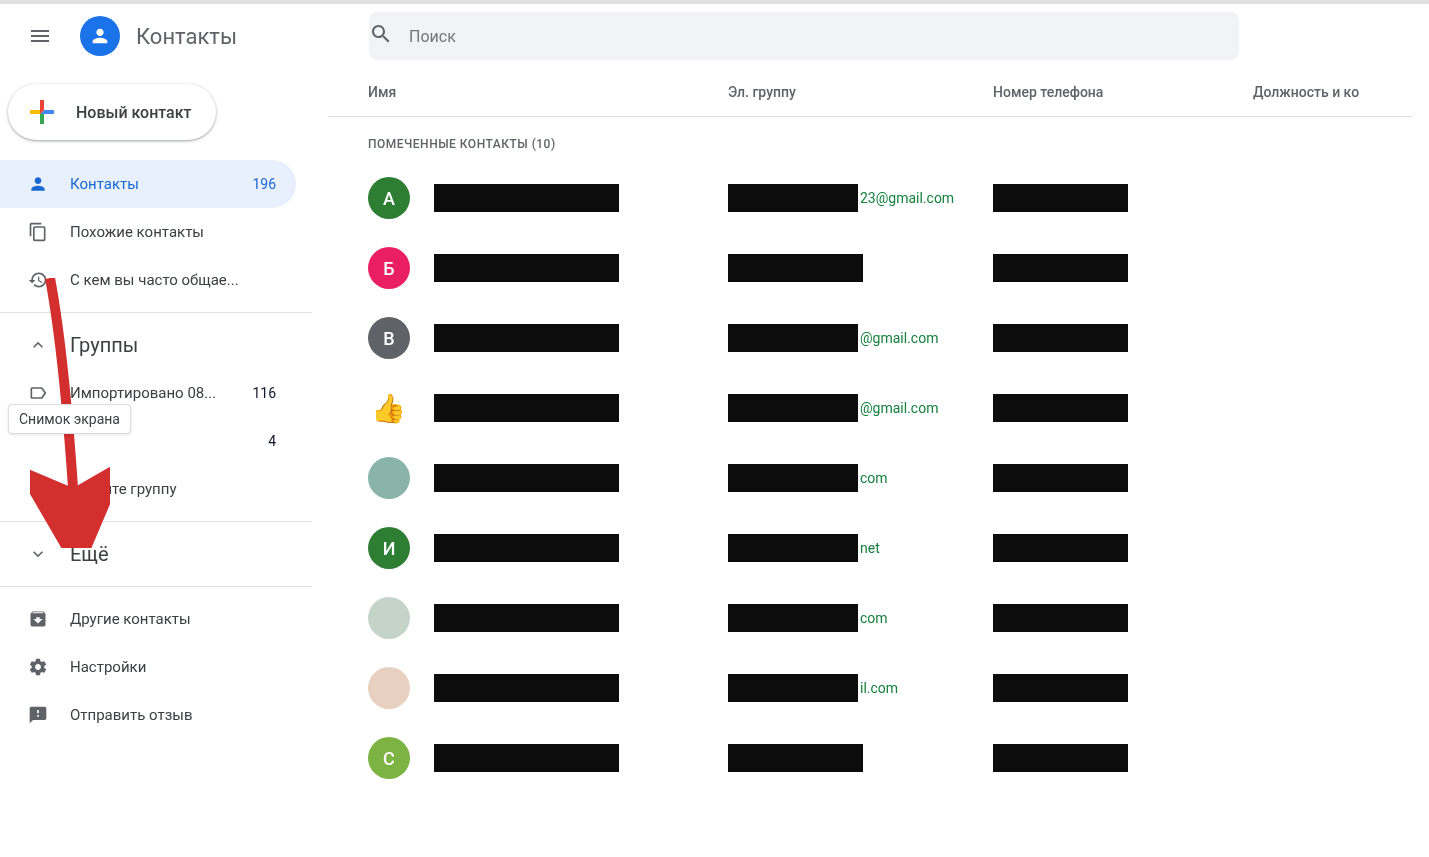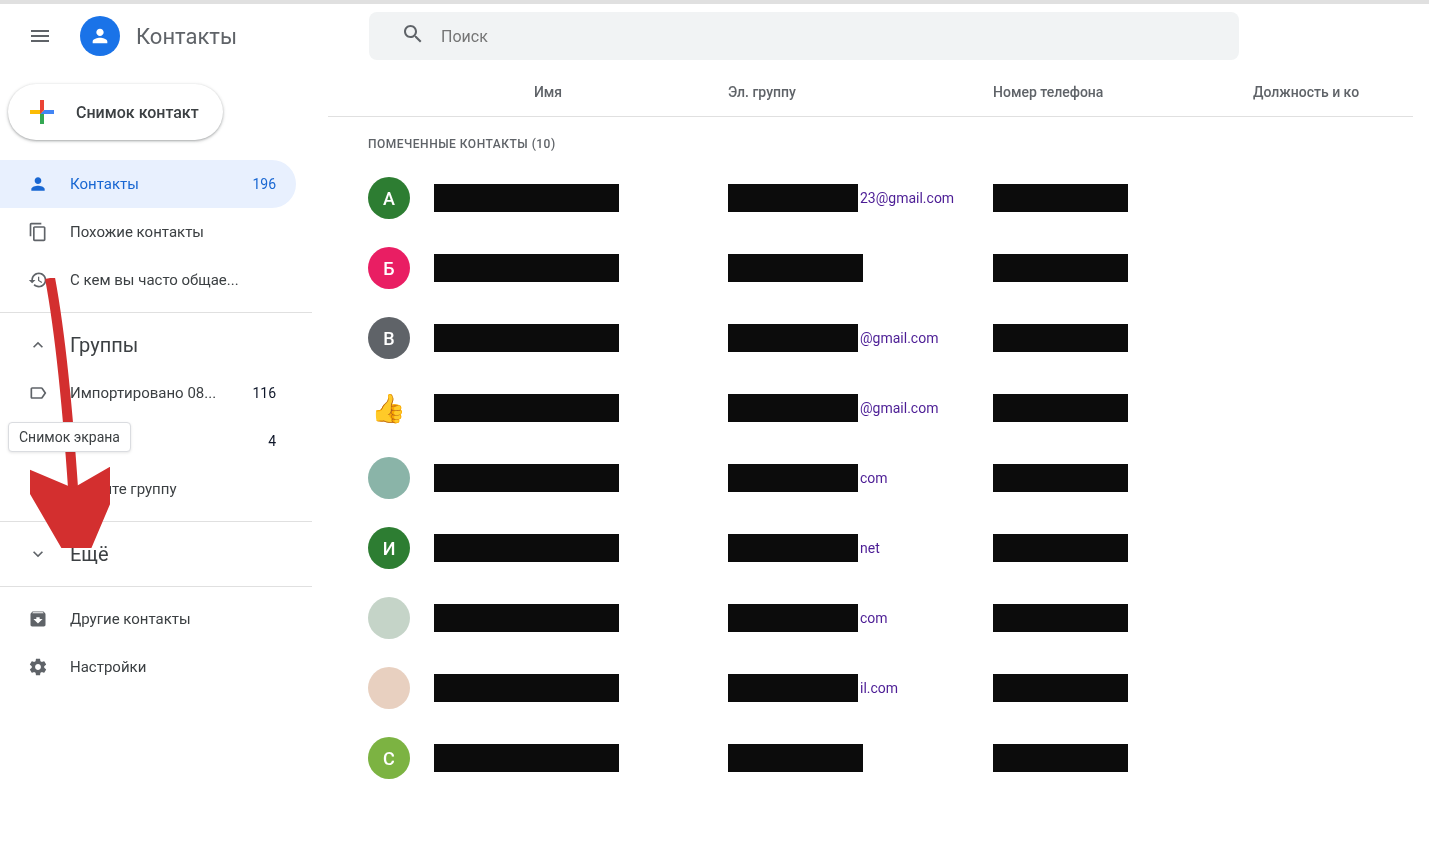--- a/index.html
+++ b/index.html
@@ -48,21 +48,21 @@
       font-weight: 400;
     }
     .search-container {
       margin-left: 116px;
       flex: 0 0 870px;
       height: 48px;
       background: #f1f3f4;
       border-radius: 8px;
       display: flex;
       align-items: center;
-      padding: 0 32px;
+      padding: 0 0;
     }
     .search-icon {
       color: #5f6368;
       margin-right: 16px;
     }
     .search-input {
       border: none;
       background: transparent;
       font-size: 16px;
       color: #5f6368;
@@ -151,21 +151,21 @@
       height: 48px;
       padding: 0 20px 0 28px;
       cursor: pointer;
       gap: 22px;
       font-size: 20px;
       color: #3c4043;
     }
     .tooltip-box {
       position: absolute;
       left: 8px;
-      top: 354px;
+      top: 336px;
       background: #fff;
       border: 1px solid #dadce0;
       border-radius: 4px;
       padding: 6px 10px;
       font-size: 14px;
       color: #3c4043;
       z-index: 10;
       box-shadow: 0 1px 3px rgba(0,0,0,0.1);
     }
     .arrow-annotation {
@@ -181,21 +181,20 @@
       overflow-y: auto;
     }
     .table-header {
       display: flex;
       padding: 16px 0 16px 40px;
       border-bottom: 1px solid #e0e0e0;
       margin-right: 16px;
     }
     .col-name {
       flex: 0 0 360px;
-      text-align: center;
     }
     .col-email {
       flex: 0 0 265px;
     }
     .col-phone {
       flex: 0 0 260px;
     }
     .col-position {
       flex: 1;
       white-space: nowrap;
@@ -251,21 +250,21 @@
       align-items: center;
       gap: 2px;
     }
     .contact-phone-col {
       flex: 0 0 260px;
       display: flex;
       align-items: center;
     }
     .email-suffix {
       font-size: 14px;
-      color: #4c1d95;
+      color: #15803d;
     }
     .thumbs-up {
       font-size: 28px;
     }
   </style>
 </head>
 <body>
 
 <div class="top-separator"></div>
 
@@ -293,21 +292,21 @@
 
 <div class="main-layout">
   <div class="sidebar">
     <div class="new-contact-btn">
       <svg class="plus-icon" viewBox="0 0 36 36">
         <path fill="#34A853" d="M16 16v14h4V20z"></path>
         <path fill="#4285F4" d="M30 16H20l-4 4h14z"></path>
         <path fill="#FBBC05" d="M6 16v4h10l4-4z"></path>
         <path fill="#EA4335" d="M20 16V6h-4v14z"></path>
       </svg>
-      <span>Снимок контакт</span>
+      <span>Новый контакт</span>
     </div>
 
     <div class="nav-section">
       <div class="nav-item active">
         <svg class="nav-icon" viewBox="0 0 24 24">
             <path d="M12 12c2.21 0 4-1.79 4-4s-1.79-4-4-4-4 1.79-4 4 1.79 4 4 4zm0 2c-2.67 0-8 1.34-8 4v2h16v-2c0-2.66-5.33-4-8-4z"></path>
           </svg>
         <span class="nav-label">Контакты</span>
         <span class="nav-count">196</span>
       </div>
@@ -367,20 +366,26 @@
           <path d="M20.54 5.23l-1.39-1.68C18.88 3.21 18.47 3 18 3H6c-.47 0-.88.21-1.16.55L3.46 5.23C3.17 5.57 3 6.02 3 6.5V19c0 1.1.9 2 2 2h14c1.1 0 2-.9 2-2V6.5c0-.48-.17-.93-.46-1.27zM12 17.5L6.5 12H10v-2h4v2h3.5L12 17.5zM5.12 5l.81-1h12l.94 1H5.12z"></path>
         </svg>
       <span class="nav-label">Другие контакты</span>
     </div>
     <div class="nav-item">
       <svg class="nav-icon" viewBox="0 0 24 24">
           <path d="M19.43 12.98c.04-.32.07-.64.07-.98s-.03-.66-.07-.98l2.11-1.65c.19-.15.24-.42.12-.64l-2-3.46c-.12-.22-.39-.3-.61-.22l-2.49 1c-.52-.4-1.08-.73-1.69-.98l-.38-2.65C14.46 2.18 14.25 2 14 2h-4c-.25 0-.46.18-.49.42l-.38 2.65c-.61.25-1.17.59-1.69.98l-2.49-1c-.23-.09-.49 0-.61.22l-2 3.46c-.13.22-.07.49.12.64l2.11 1.65c-.04.32-.07.65-.07.98s.03.66.07.98l-2.11 1.65c-.19.15-.24.42-.12.64l2 3.46c.12.22.39.3.61.22l2.49-1c.52.4 1.08.73 1.69.98l.38 2.65c.03.24.24.42.49.42h4c.25 0 .46-.18.49-.42l.38-2.65c.61-.25 1.17-.59 1.69-.98l2.49 1c.23.09.49 0 .61-.22l2-3.46c.12-.22.07-.49-.12-.64l-2.11-1.65zM12 15.5c-1.93 0-3.5-1.57-3.5-3.5s1.57-3.5 3.5-3.5 3.5 1.57 3.5 3.5-1.57 3.5-3.5 3.5z"></path>
         </svg>
       <span class="nav-label">Настройки</span>
     </div>
+    <div class="nav-item">
+      <svg class="nav-icon" viewBox="0 0 24 24">
+          <path d="M20 2H4c-1.1 0-1.99.9-1.99 2L2 22l4-4h14c1.1 0 2-.9 2-2V4c0-1.1-.9-2-2-2zm-7 12h-2v-2h2v2zm0-4h-2V6h2v4z"></path>
+        </svg>
+      <span class="nav-label">Отправить отзыв</span>
+    </div>
 
     <div class="tooltip-box">Снимок экрана</div>
 
     <svg class="arrow-annotation" width="80" height="270" viewBox="0 0 80 270">
       <defs>
         <marker id="arrowhead" markerWidth="12" markerHeight="12" refX="6" refY="6" orient="auto">
           <path d="M0,0 L12,6 L0,12 L3,6 Z" fill="#d32f2f"></path>
         </marker>
       </defs>
       <path d="M 20 0 Q 35 80 45 240" stroke="#d32f2f" stroke-width="10" fill="none" marker-end="url(#arrowhead)"></path>

